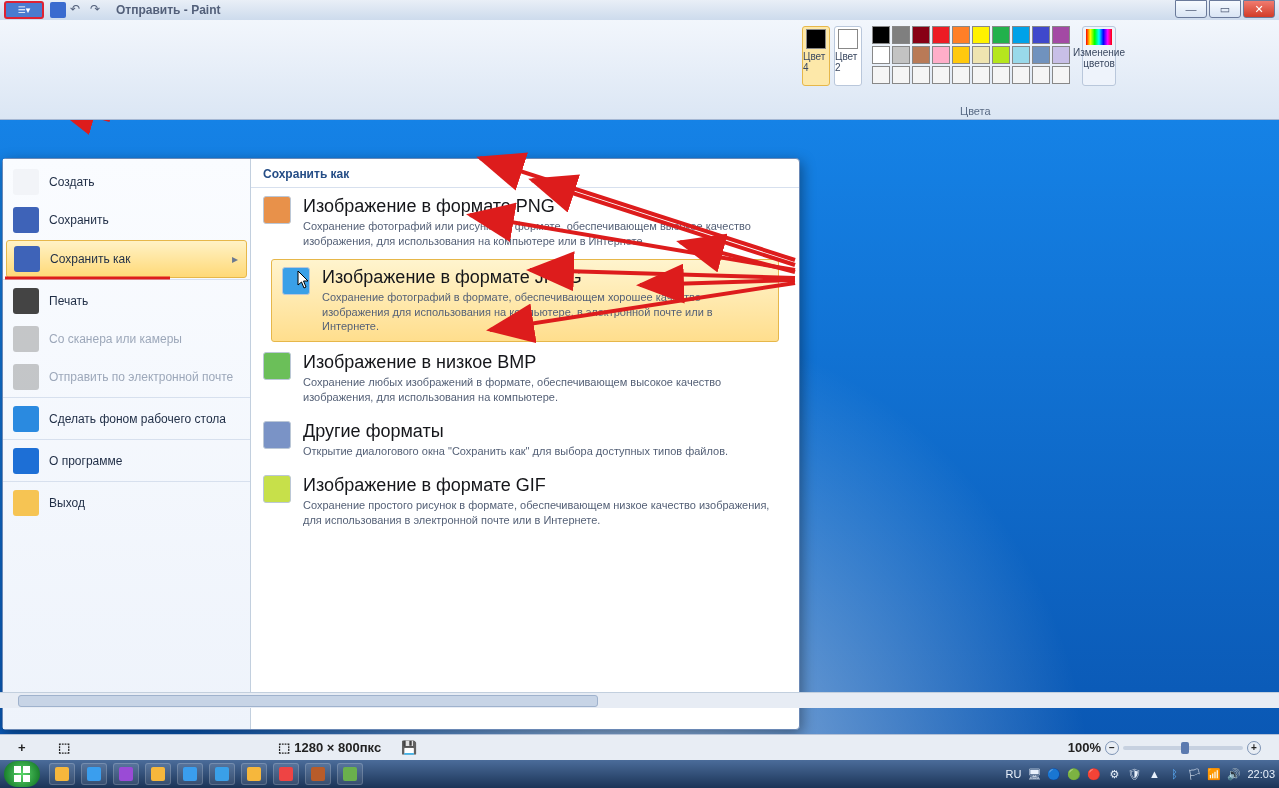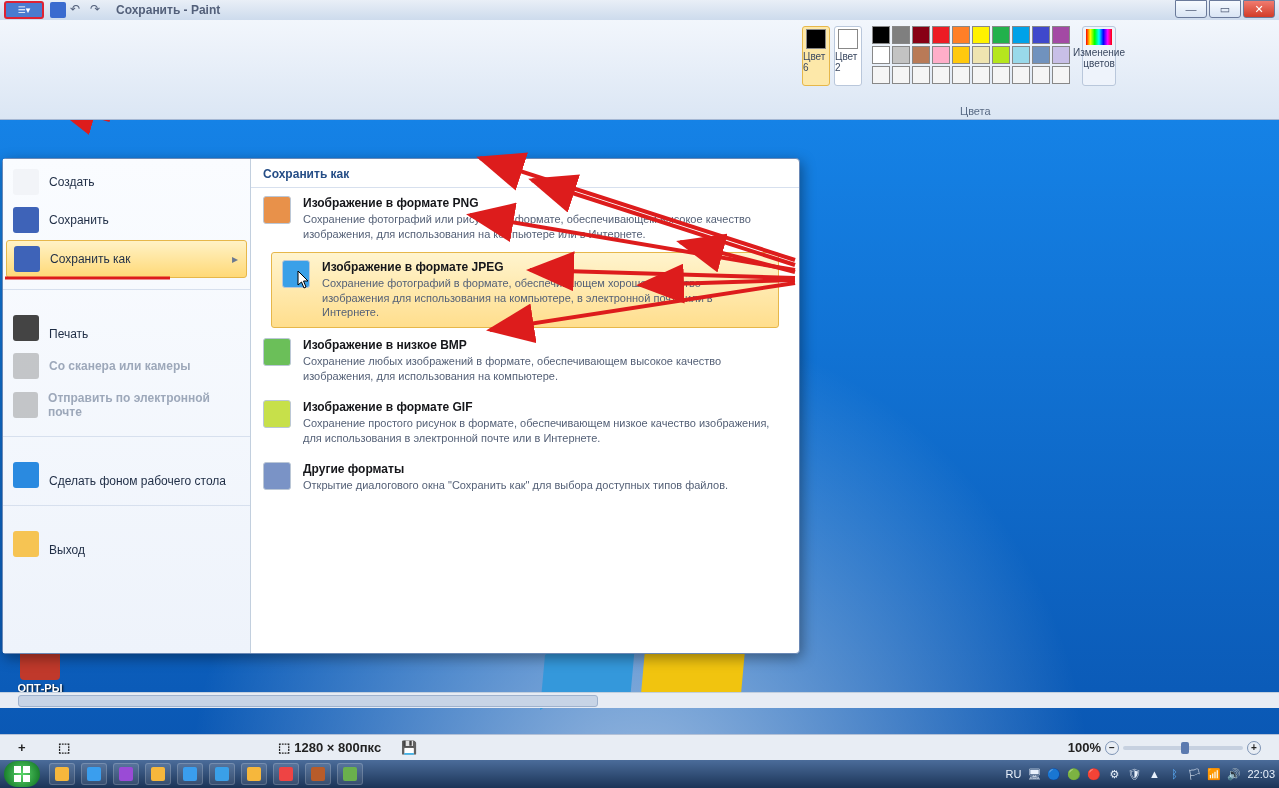--- a/index.html
+++ b/index.html
@@ -32,36 +32,36 @@
 
 .canvas-area { flex:1; position:relative; overflow:hidden; background:#fff; }
 .inner-desktop { position:absolute; left:0; top:0; width:1280px; height:630px; background: radial-gradient(ellipse at 50% 110%, rgba(255,255,255,0.6), transparent 50%), linear-gradient(#1582e6,#0a57b3); }
 .win-logo { position:absolute; left:540px; top:430px; width:220px; height:160px; }
 .win-logo svg { width:100%; height:100%; }
 
 .desktop-icon { position:absolute; width:60px; text-align:center; color:#fff; font-size:11px; font-weight:bold; text-shadow:1px 1px 2px #000; }
 .desktop-icon .ic { width:40px; height:40px; background:#3a7bd5; margin:0 auto 2px; border-radius:4px; display:flex; align-items:center; justify-content:center; color:#fff; font-size:20px; }
 
 
-.file-menu { position:absolute; left:2px; top:38px; width:798px; height:496px; background:#fff; border:1px solid #6a88b5; box-shadow:2px 4px 14px rgba(0,0,0,.4); display:flex; border-radius:4px; }
+.file-menu { position:absolute; left:2px; top:38px; width:798px; height:572px; background:#fff; border:1px solid #6a88b5; box-shadow:2px 4px 14px rgba(0,0,0,.4); display:flex; border-radius:4px; }
 .file-menu .left { width:248px; background:linear-gradient(#fafcff,#eef3fb); border-right:1px solid #c2cfde; padding:4px 0; }
 .file-menu .right { flex:1; display:flex; flex-direction:column; }
 .file-menu .right-header { padding:8px 12px 6px; color:#254d86; font-weight:bold; font-size:12px; border-bottom:1px solid #d7e0ee; }
 
 .menu-item { display:flex; align-items:center; padding:6px 10px; color:#1f2d45; font-size:12px; position:relative; }
 .menu-item .mic { width:26px; height:26px; margin-right:10px; display:flex; align-items:center; justify-content:center; border-radius:3px; }
 .menu-item.highlight { background:linear-gradient(#fff2c6,#ffd977); border:1px solid #e6b74a; border-radius:3px; margin:1px 3px; padding:5px 7px; }
 .menu-item.highlight::after { content:"▸"; position:absolute; right:8px; color:#6b7890; }
-.menu-item.sep { border-top:1px solid #d7e0ee; margin-top:11px; padding-top:25px;align-items:flex-end; }
-.menu-item.dim { color:#9da8ba;font-weight:bold; }
+.menu-item.sep { border-top:1px solid #d7e0ee; margin-top:1px; padding-top:8px; }
+.menu-item.dim { color:#9da8ba; }
 .menu-item.dim .mic { opacity:.45; }
 
 .format-item { display:flex; padding:8px 12px; border-bottom:0; }
 .format-item .fic { width:28px; height:28px; margin-right:12px; display:flex; align-items:center; justify-content:center; border:1px solid #bbc7d6; border-radius:3px; flex-shrink:0; }
-.format-item .texts .t { color:#15161a; font-weight:700; font-size:12px; }
+.format-item .texts .t { color:#15161a; font-weight:400; font-size:18px; }
 .format-item .texts .d { color:#556177; font-size:11px; line-height:1.35; margin-top:2px; max-width:470px; }
 .format-item.sel { background:linear-gradient(#fff4ce,#ffde8d); border:1px solid #e6b74a; border-radius:3px; margin:2px 20px; padding:7px 10px; }
 
 
 .paint-status { height:26px; background:#e8edf4; border-top:1px solid #b3c1d7; display:flex; align-items:center; font-size:13px; color:#222; padding:0 8px; font-weight:bold; }
 .paint-status .sp { flex:1; }
 .paint-status .block { display:flex; align-items:center; gap:4px; padding:0 10px; }
 .zoom-slider { width:120px; height:4px; background:#c7d1e0; position:relative; border-radius:2px; }
 .zoom-slider .thumb { position:absolute; left:58px; top:-4px; width:8px; height:12px; background:#5b7aaf; border-radius:2px; }
 .zoom-btn { width:14px; height:14px; border:1px solid #7e94b5; border-radius:50%; display:flex; align-items:center; justify-content:center; font-size:10px; }
@@ -85,32 +85,32 @@
 </head>
 <body>
 
 <div class="paint-window">
 
   <div class="titlebar">
     <div class="app-btn">☰▾</div>
     <span class="save-icon-small"></span>
     <span class="undo-icon-small">↶</span>
     <span class="redo-icon-small">↷</span>
-    <span class="title">Сохранить - Paint</span>
+    <span class="title">Отправить - Paint</span>
     <div class="win-controls">
       <div>—</div>
       <div>▭</div>
       <div class="close">✕</div>
     </div>
   </div>
 
   <div class="ribbon">
     <div class="color-box hl">
       <div class="sw" style="background:#000000"></div>
-      <span>Цвет 6</span>
+      <span>Цвет 4</span>
     </div>
     <div class="color-box">
       <div class="sw" style="background:#ffffff"></div>
       <span>Цвет 2</span>
     </div>
     <div class="palette" id="palette">
         <div style="background: rgb(0, 0, 0);"></div>
         <div style="background: rgb(127, 127, 127);"></div>
         <div style="background: rgb(136, 0, 21);"></div>
         <div style="background: rgb(237, 28, 36);"></div>
@@ -194,20 +194,24 @@
           </div>
           <div class="menu-item dim">
             <div class="mic" style="background: rgb(136, 136, 136);"></div>
             <span>Отправить по электронной почте</span>
           </div>
           <div class="menu-item sep">
             <div class="mic" style="background: rgb(42, 138, 224);"></div>
             <span>Сделать фоном рабочего стола</span>
           </div>
           <div class="menu-item sep">
+            <div class="mic" style="background: rgb(29, 111, 214);"></div>
+            <span>О программе</span>
+          </div>
+          <div class="menu-item sep">
             <div class="mic" style="background: rgb(246, 196, 83);"></div>
             <span>Выход</span>
           </div>
         </div>
       <div class="right">
         <div class="right-header">Сохранить как</div>
         <div id="formats">
             <div class="format-item">
               <div class="fic" style="background: rgb(232, 145, 74);"></div>
               <div class="texts">
@@ -223,31 +227,31 @@
               </div>
             </div>
             <div class="format-item">
               <div class="fic" style="background: rgb(107, 191, 89);"></div>
               <div class="texts">
                 <div class="t">Изображение в низкое BMP</div>
                 <div class="d">Сохранение любых изображений в формате, обеспечивающем высокое качество изображения, для использования на компьютере.</div>
               </div>
             </div>
             <div class="format-item">
+              <div class="fic" style="background: rgb(122, 147, 198);"></div>
+              <div class="texts">
+                <div class="t">Другие форматы</div>
+                <div class="d">Открытие диалогового окна "Сохранить как" для выбора доступных типов файлов.</div>
+              </div>
+            </div>
+            <div class="format-item">
               <div class="fic" style="background: rgb(199, 224, 74);"></div>
               <div class="texts">
                 <div class="t">Изображение в формате GIF</div>
                 <div class="d">Сохранение простого рисунок в формате, обеспечивающем низкое качество изображения, для использования в электронной почте или в Интернете.</div>
-              </div>
-            </div>
-            <div class="format-item">
-              <div class="fic" style="background: rgb(122, 147, 198);"></div>
-              <div class="texts">
-                <div class="t">Другие форматы</div>
-                <div class="d">Открытие диалогового окна "Сохранить как" для выбора доступных типов файлов.</div>
               </div>
             </div>
           </div>
       </div>
     </div>
 
     <svg class="arrow-svg" width="1279" height="640">
       <defs>
         <marker id="ah" markerWidth="12" markerHeight="10" refX="11" refY="5" orient="auto">
           <path d="M0,0 L12,5 L0,10 Z" fill="#dd1c1c"></path>

